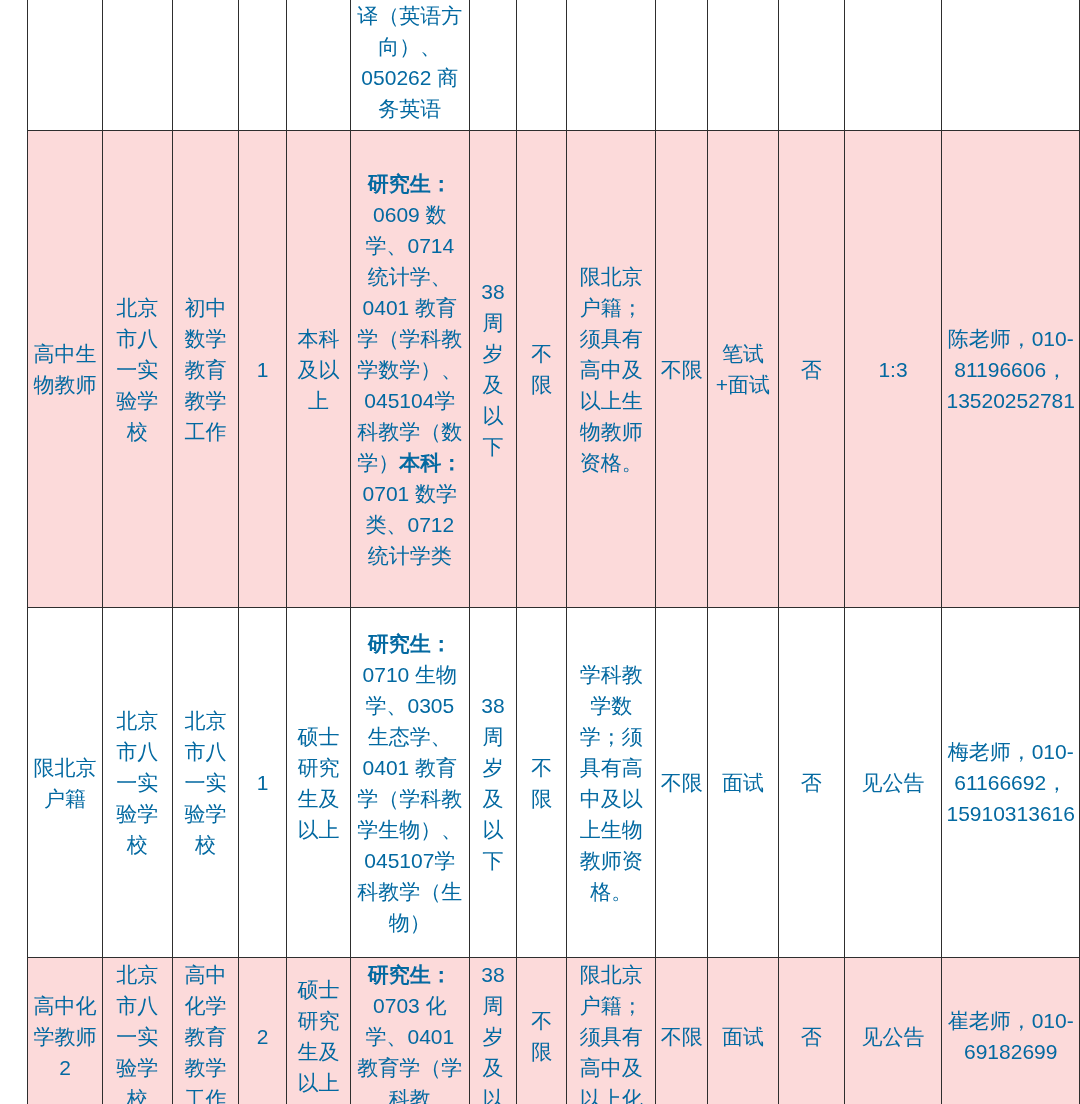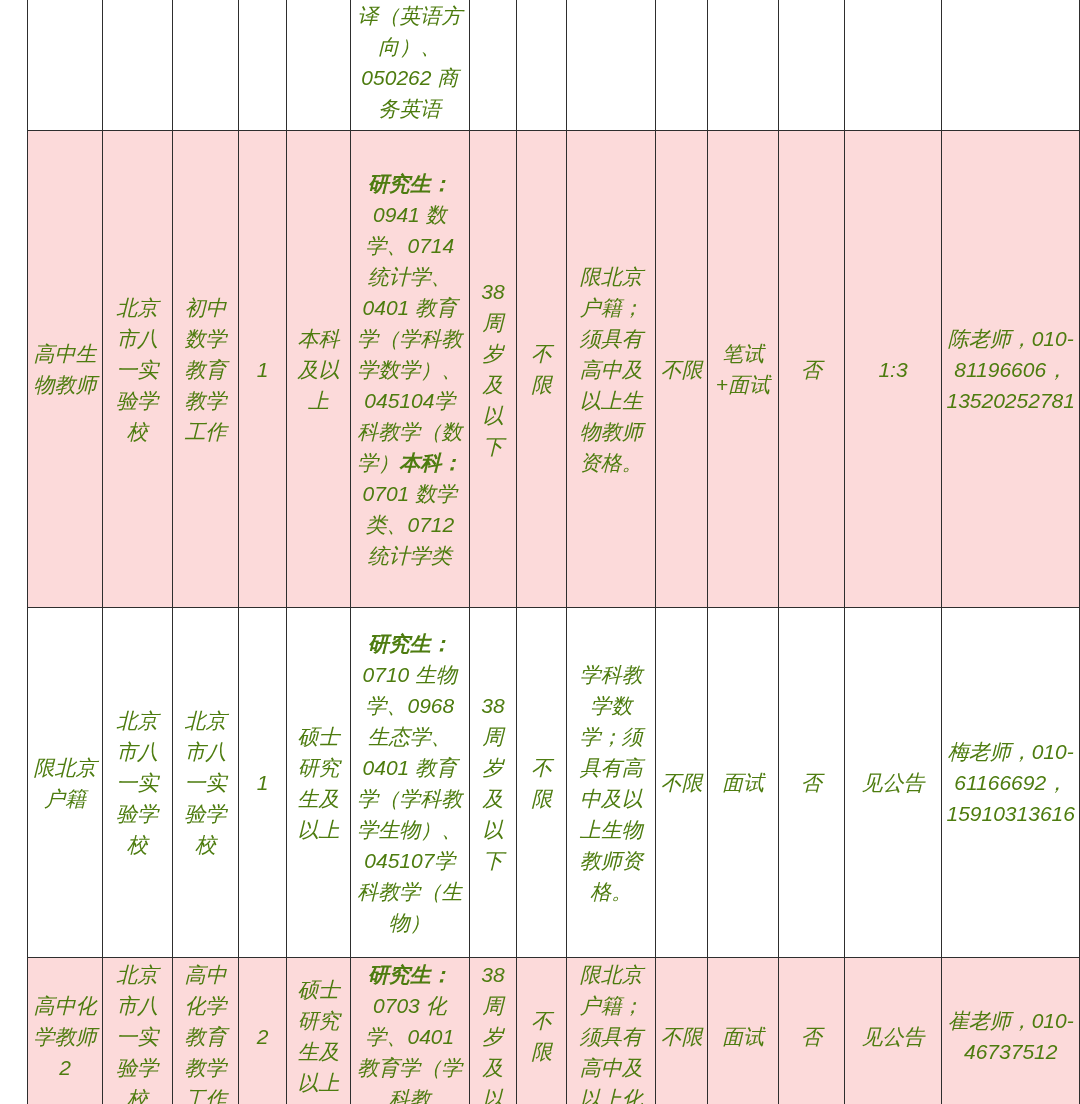--- a/index.html
+++ b/index.html
@@ -15,29 +15,28 @@
     position: absolute;
     left: 27px;
     top: 0;
     border-collapse: collapse;
     table-layout: fixed;
   }
   table.jobs td {
     border: 1px solid #2e2e2e;
     font-size: 21px;
     line-height: 31px;
-    color: #4d7c0f;
+    color: #0369a1;
     text-align: center;
     vertical-align: middle;
     word-break: normal;
     overflow-wrap: break-word;
     line-break: strict;
     padding: 0 4px;
     box-sizing: border-box;
-    font-style: italic;
   }
   tr.white { background: #ffffff; }
   tr.pink  { background: var(--pink, #fcdada); }
   tr.valign-bottom td { vertical-align: bottom; padding-bottom: 6px; }
   tr:first-child td { border-top: none; }
   .b { font-weight: 700; }
   
   td.c1  { padding: 0 11px; }
   td.c2  { padding: 0 8px;  }
   td.c3  { padding: 0 6px;  }
@@ -90,37 +89,37 @@
           <td class="c12"><span></span></td>
           <td class="c13"><span></span></td>
           <td class="c14"><span></span></td>
         </tr>
         <tr class="pink" style="height: 477px;">
           <td class="c1"><span>高中生物教师</span></td>
           <td class="c2"><span>北京市八一实验学校</span></td>
           <td class="c3"><span>初中数学教育教学工作</span></td>
           <td class="c4"><span>1</span></td>
           <td class="c5"><span>本科及以上</span></td>
-          <td class="c6"><span class="b">研究生：</span><span>0941 数学、0714 统计学、0401 教育学（学科教学数学）、045104学科教学（数学）</span><span class="b">本科：</span><span>0701 数学类、0712 统计学类</span></td>
+          <td class="c6"><span class="b">研究生：</span><span>0609 数学、0714 统计学、0401 教育学（学科教学数学）、045104学科教学（数学）</span><span class="b">本科：</span><span>0701 数学类、0712 统计学类</span></td>
           <td class="c7"><span>38周岁及以下</span></td>
           <td class="c8"><span>不限</span></td>
           <td class="c9"><span>限北京户籍；须具有高中及以上生物教师资格。</span></td>
           <td class="c10"><span>不限</span></td>
           <td class="c11"><span>笔试+面试</span></td>
           <td class="c12"><span>否</span></td>
           <td class="c13"><span>1:3</span></td>
           <td class="c14"><span>陈老师，010-81196606，13520252781</span></td>
         </tr>
         <tr class="white" style="height: 350px;">
           <td class="c1"><span>限北京户籍</span></td>
           <td class="c2"><span>北京市八一实验学校</span></td>
           <td class="c3"><span>北京市八一实验学校</span></td>
           <td class="c4"><span>1</span></td>
           <td class="c5"><span>硕士研究生及以上</span></td>
-          <td class="c6"><span class="b">研究生：</span><span>0710 生物学、0968 生态学、0401 教育学（学科教学生物）、045107学科教学（生物）</span></td>
+          <td class="c6"><span class="b">研究生：</span><span>0710 生物学、0305 生态学、0401 教育学（学科教学生物）、045107学科教学（生物）</span></td>
           <td class="c7"><span>38周岁及以下</span></td>
           <td class="c8"><span>不限</span></td>
           <td class="c9"><span>学科教学数学；须具有高中及以上生物教师资格。</span></td>
           <td class="c10"><span>不限</span></td>
           <td class="c11"><span>面试</span></td>
           <td class="c12"><span>否</span></td>
           <td class="c13"><span>见公告</span></td>
           <td class="c14"><span>梅老师，010-61166692，15910313616</span></td>
         </tr>
         <tr class="pink" style="height: 157px;">
@@ -130,17 +129,17 @@
           <td class="c4"><span>2</span></td>
           <td class="c5"><span>硕士研究生及以上</span></td>
           <td class="c6"><span class="b">研究生：</span><span>0703 化学、0401 教育学（学科教</span></td>
           <td class="c7"><span>38周岁及以</span></td>
           <td class="c8"><span>不限</span></td>
           <td class="c9"><span>限北京户籍；须具有高中及以上化</span></td>
           <td class="c10"><span>不限</span></td>
           <td class="c11"><span>面试</span></td>
           <td class="c12"><span>否</span></td>
           <td class="c13"><span>见公告</span></td>
-          <td class="c14"><span>崔老师，010-46737512</span></td>
+          <td class="c14"><span>崔老师，010-69182699</span></td>
         </tr>
       </tbody>
   </table>
 </div>
 
 </body></html>

